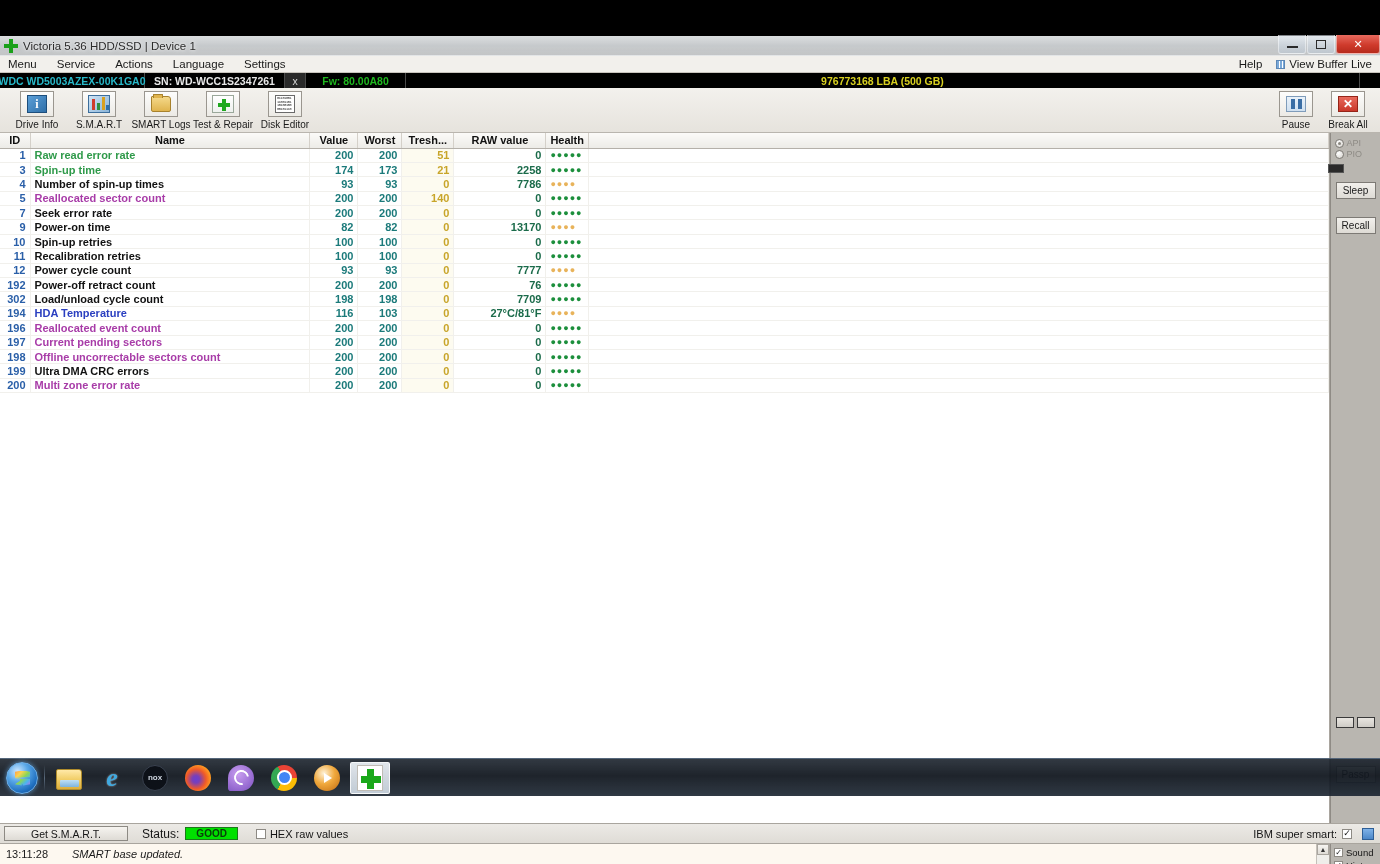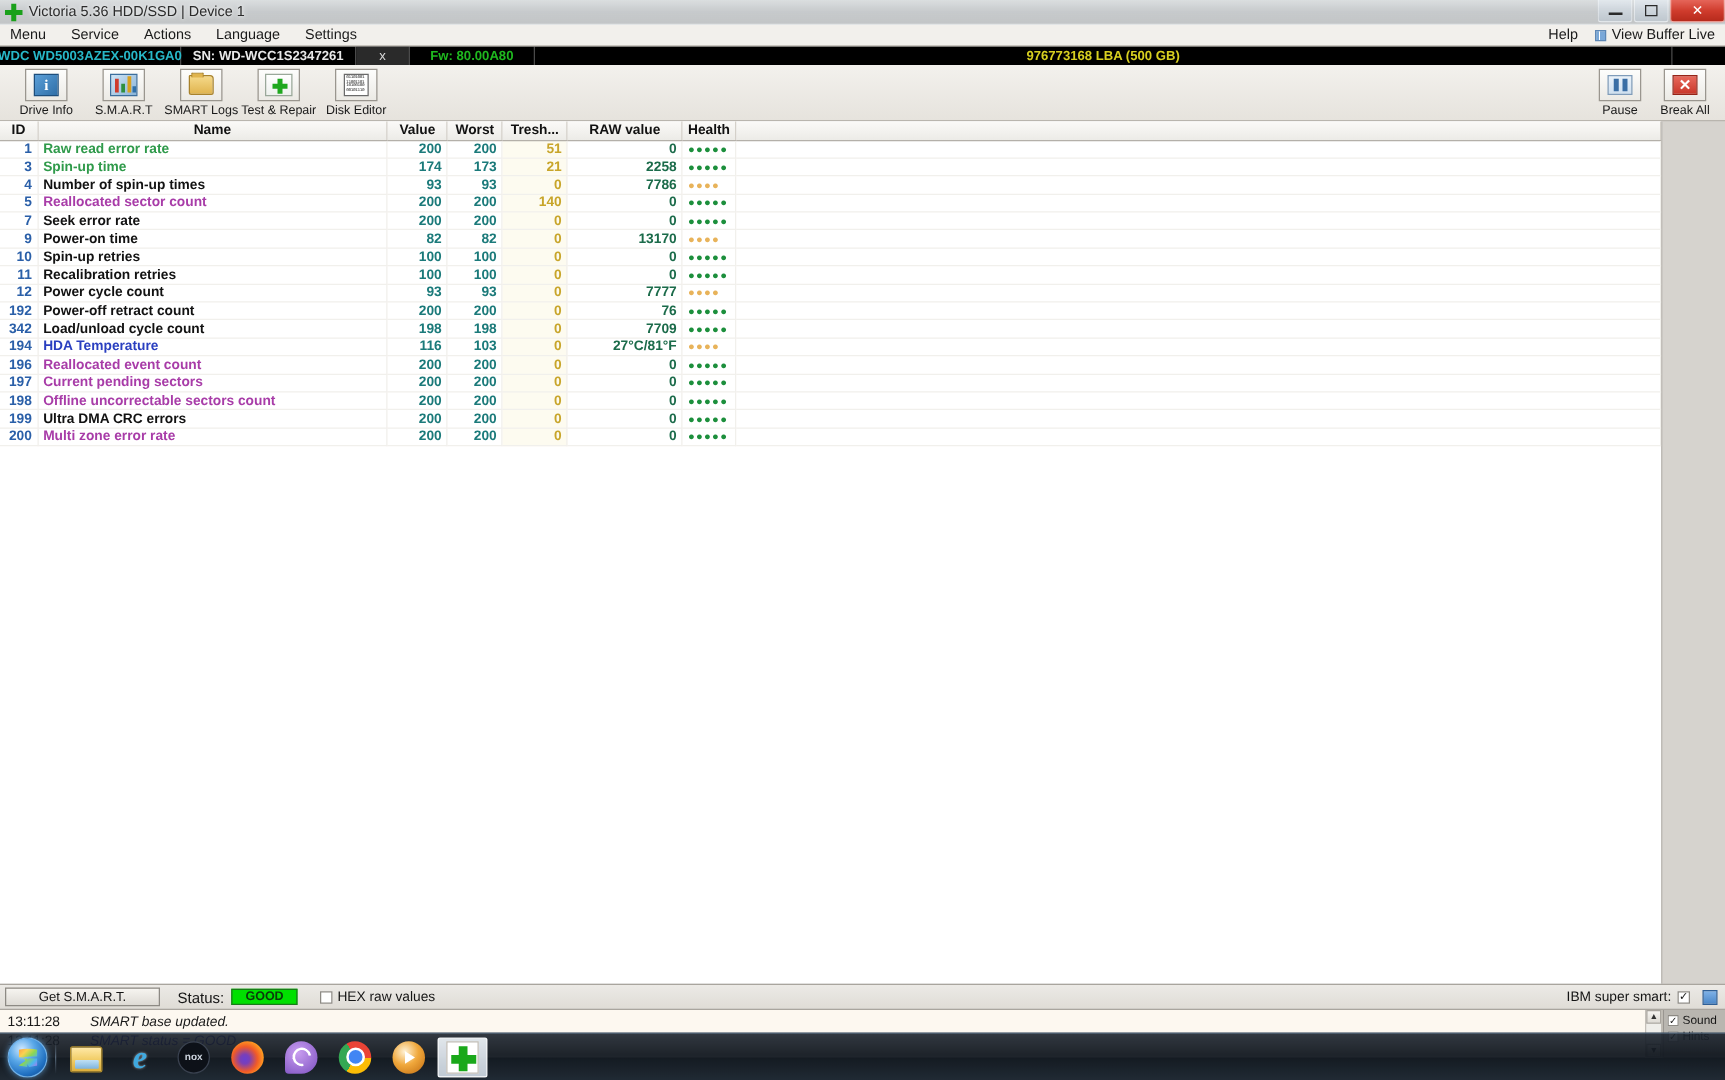--- a/index.html
+++ b/index.html
@@ -8,26 +8,27 @@
     margin: 0; padding: 0;
     width: 1380px; height: 864px;
     overflow: hidden;
     font-family: "Liberation Sans", sans-serif;
     font-size: 11px;
     background: #000;
   }
 
   #desktop {
     position: relative;
-    width: 1380px; height: 864px;
+    width: 1380px; height: 760px;
     background:
       radial-gradient(ellipse at 18% 30%, #6b7a5a 0%, rgba(60,70,50,0) 45%),
       radial-gradient(ellipse at 60% 20%, #9aa690 0%, rgba(110,120,100,0) 40%),
       radial-gradient(ellipse at 85% 75%, #4a5240 0%, rgba(50,60,45,0) 50%),
       linear-gradient(160deg, #55604a 0%, #3e4636 50%, #2d3327 100%);
+    margin-top: 36px;
   }
 
   
   #win {
     position: absolute;
     left: 0; top: 0;
     width: 1380px; height: 826px;
     background: #d6d3ce;
   }
 
@@ -114,21 +115,21 @@
   
   .drivebar {
     height: 15px;
     background: #000;
     display: flex; align-items: stretch;
     font-size: 10.5px; font-weight: bold;
   }
   .db-cell {
     display: flex; align-items: center; justify-content: center;
     border-right: 1px solid #4a4a4a;
-    padding: 0 21px;
+    padding: 0 10px;
     white-space: nowrap;
   }
   .db-model { color: #27b8c8; width: 145px; }
   .db-sn    { color: #e8e8e8; width: 140px; }
   .db-x     { color: #d8d8d8; width: 14px; background: #2a2a2a; font-weight: normal; }
   .db-fw    { color: #1fb81f; width: 100px; }
   .db-cap   { color: #d8d020; flex: 1; }
   .db-end   { width: 6px; border-right: none; }
 
   
@@ -794,21 +795,21 @@
                 <td class="t-id">192</td>
                 <td class="t-name nm-black">Power-off retract count</td>
                 <td class="t-val">200</td>
                 <td class="t-wor">200</td>
                 <td class="t-tre">0</td>
                 <td class="t-raw">76</td>
                 <td class="t-hea hp-green">●●●●●</td>
                 <td class="t-pad"></td>
               </tr>
               <tr>
-                <td class="t-id">342</td>
+                <td class="t-id">302</td>
                 <td class="t-name nm-black">Load/unload cycle count</td>
                 <td class="t-val">198</td>
                 <td class="t-wor">198</td>
                 <td class="t-tre">0</td>
                 <td class="t-raw">7709</td>
                 <td class="t-hea hp-green">●●●●●</td>
                 <td class="t-pad"></td>
               </tr>
               <tr>
                 <td class="t-id">194</td>
@@ -867,20 +868,41 @@
                 <td class="t-wor">200</td>
                 <td class="t-tre">0</td>
                 <td class="t-raw">0</td>
                 <td class="t-hea hp-green">●●●●●</td>
                 <td class="t-pad"></td>
               </tr>
             </tbody>
         </table>
       </div>
 
+      <div class="sidebar">
+        <div class="radio-row">
+          <span class="radio on"></span>
+          <span>API</span>
+        </div>
+        <div class="radio-row">
+          <span class="radio"></span>
+          <span>PIO</span>
+        </div>
+        <div class="mini-badge"></div>
+        <div class="sbtn">Sleep</div>
+        <div class="sbtn" style="margin-top:18px">Recall</div>
+
+        <div class="sb-bottom">
+          <div class="minipair">
+            <div></div>
+            <div></div>
+          </div>
+          <div class="sbtn" style="margin-top:0">Passp</div>
+        </div>
+      </div>
     </div>
 
     <div class="statusbar">
       <div class="getsmart">Get S.M.A.R.T.</div>
       <span class="st-label">Status:</span>
       <span class="st-badge">GOOD</span>
       <div class="chk-row">
         <span class="cbx"></span>
         <span>HEX raw values</span>
       </div>

